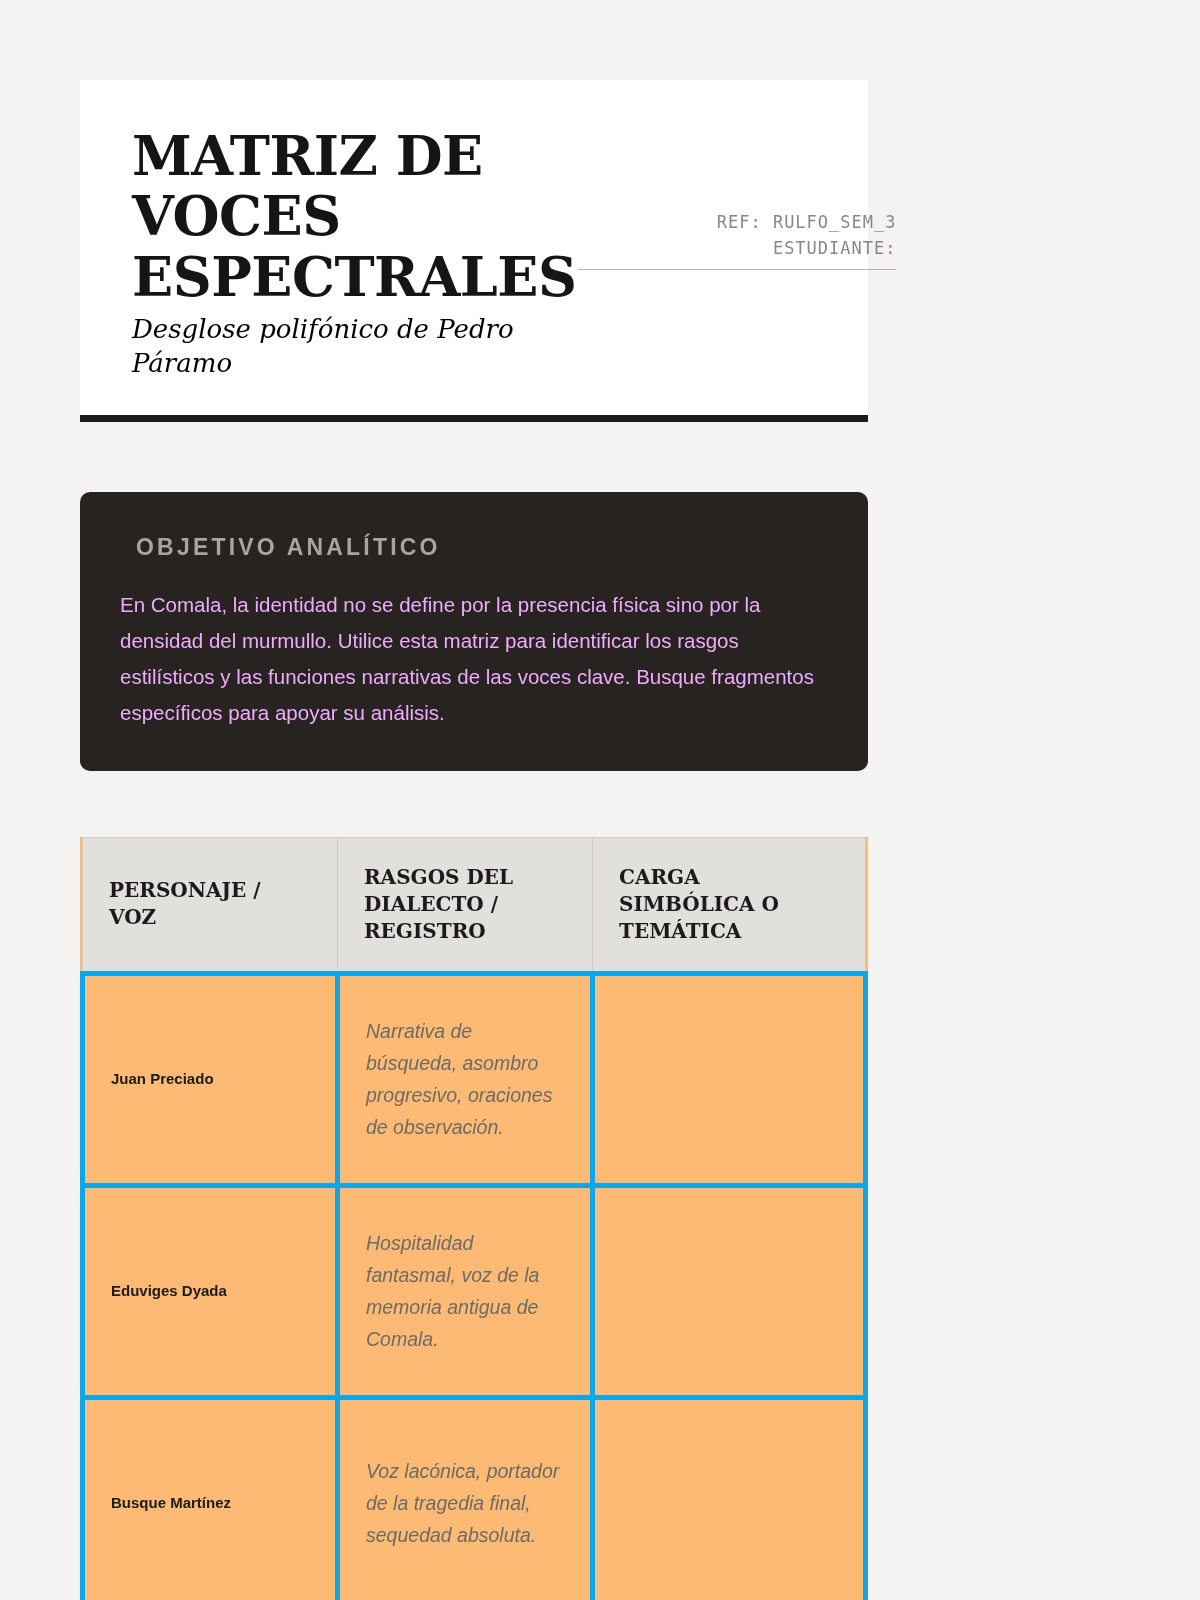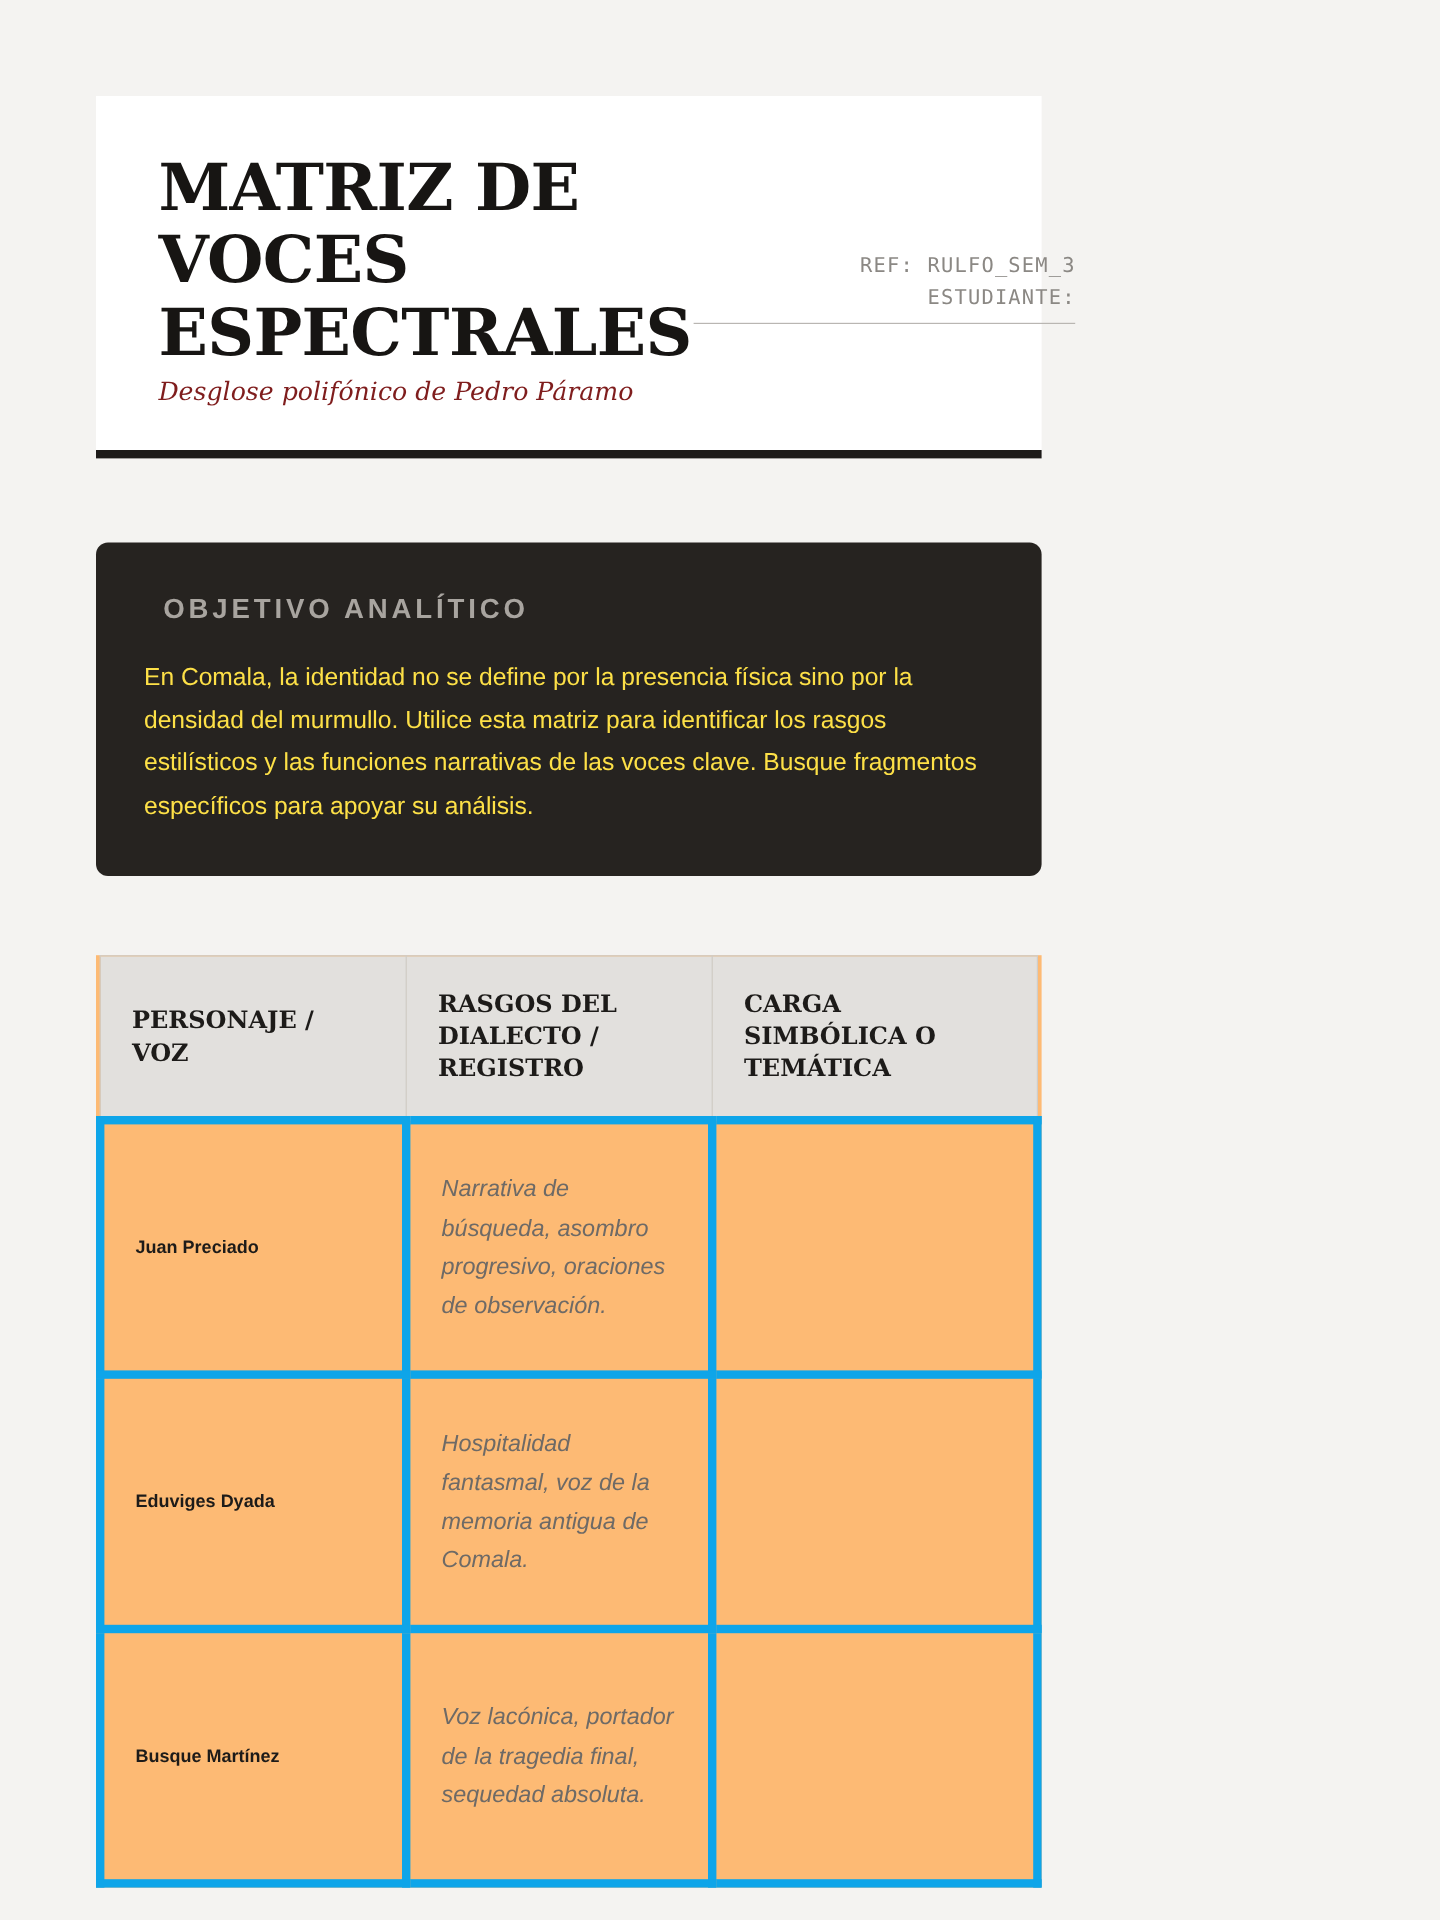--- a/index.html
+++ b/index.html
@@ -37,22 +37,22 @@
     font-weight: bold;
     font-size: 54px;
     line-height: 1.12;
     letter-spacing: -0.5px;
     color: #171513;
     margin: 0 0 6px 0;
   }
   .doc-subtitle {
     font-family: "DejaVu Serif", serif;
     font-style: italic;
-    font-size: 21px;
-    color: #7f1d1d;
+    font-size: 26px;
+    color: #000000;
     margin: 0;
     line-height: 1.3;
   }
   .header-right {
     text-align: right;
     font-family: "DejaVu Sans Mono", monospace;
     font-size: 17px;
     letter-spacing: 1px;
     color: #8b8884;
     padding-top: 86px;
@@ -76,21 +76,21 @@
     box-sizing: border-box;
   }
   .objective-title {
     color: #a8a49f;
     font-size: 23px;
     font-weight: bold;
     letter-spacing: 3.2px;
     margin: 0 0 26px 16px;
   }
   .objective-body {
-    color: #fde047;
+    color: #f0abfc;
     font-size: 20.5px;
     line-height: 1.75;
     margin: 0;
     max-width: 900px;
   }
 
   
   .matrix {
     margin-top: 66px;
     width: 100%;
@@ -105,21 +105,21 @@
     text-align: left;
     vertical-align: middle;
     font-family: "DejaVu Serif", serif;
     font-weight: bold;
     font-size: 20px;
     color: #1d1b19;
     padding: 26px 26px;
     line-height: 1.35;
   }
   .matrix td {
-    border: 7px solid #0ea5e9;
+    border: 5px solid #0ea5e9;
     vertical-align: middle;
     padding: 26px 26px;
     box-sizing: border-box;
     margin-top: 28px;
   }
   .col-voz { width: 255px; }
   .col-rasgos { width: 255px; }
   .col-carga { width: auto; }
 
   .cell-voz {

